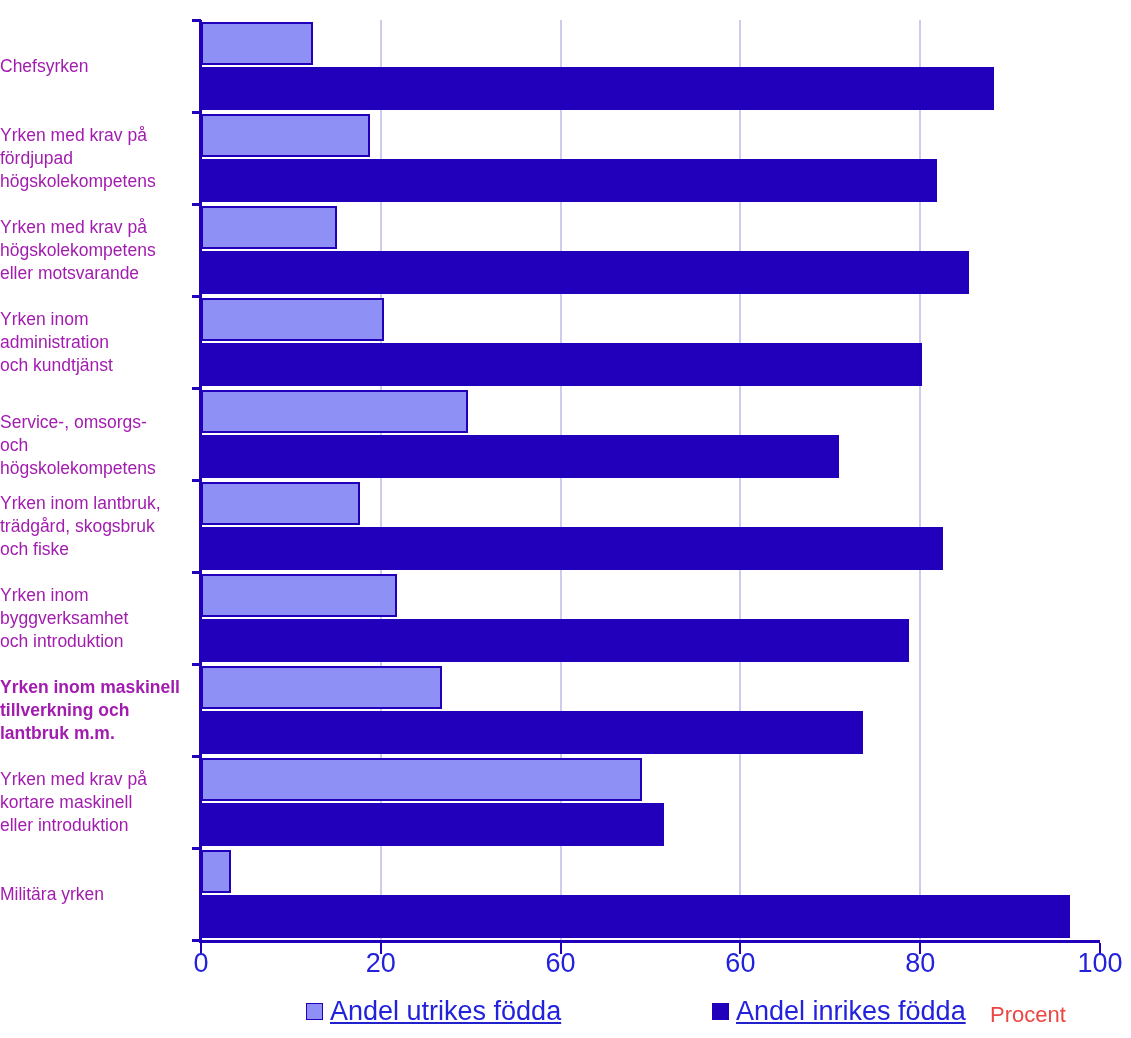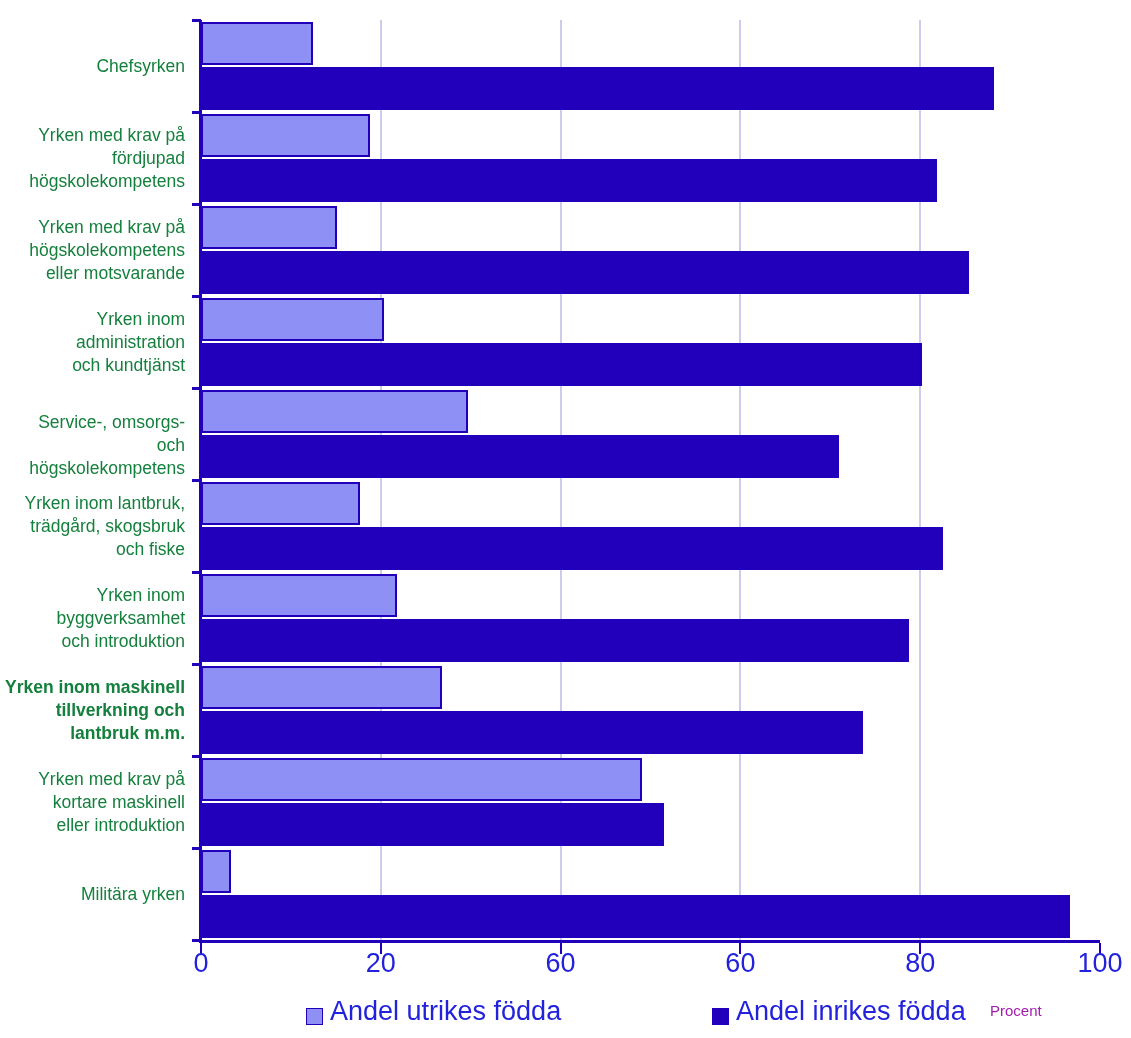--- a/index.html
+++ b/index.html
@@ -85,24 +85,23 @@
     background: #8f90f5;
     border: 2px solid #2200bb;
   }
   .bar-dark {
     background: #2200bb;
   }
   .cat-label-box {
     position: absolute;
     left: 0;
     width: 192px;
-    text-align: right;
     font-size: 17.5px;
     line-height: 23px;
-    color: #15803d;
+    color: #a21caf;
     padding-right: 7px;
   }
 
   
   .xtick-label {
     position: absolute;
     top: 948px;
     font-size: 27px;
     color: #2222dd;
     transform: translateX(-50%);
@@ -113,41 +112,42 @@
   #legend {
     position: absolute;
     left: 0;
     top: 992px;
     width: 1131px;
     height: 44px;
   }
   .legend-entry {
     position: absolute;
     display: flex;
-    align-items: flex-end;
+    align-items: center;
     white-space: nowrap;
+    text-decoration: underline;
   }
   .legend-swatch {
     width: 17px; height: 17px;
     margin-right: 7px;
     flex: 0 0 auto;
   }
   .legend-swatch.light { background: #8f90f5; border: 1px solid #2200bb; }
   .legend-swatch.dark  { background: #2200bb; border: 1px solid #2200bb; }
   .legend-text {
     font-size: 27px;
     color: #2222dd;
     line-height: 1;
   }
   #unit-label {
     position: absolute;
     left: 990px;
     top: 1002px;
-    font-size: 15px;
-    color: #a21caf;
+    font-size: 22px;
+    color: #ef4444;
     white-space: nowrap;
   }
 </style>
 </head>
 <body>
 
 <div id="chart-root">
 
   <div id="plot-area">
     <div id="gridlines">

